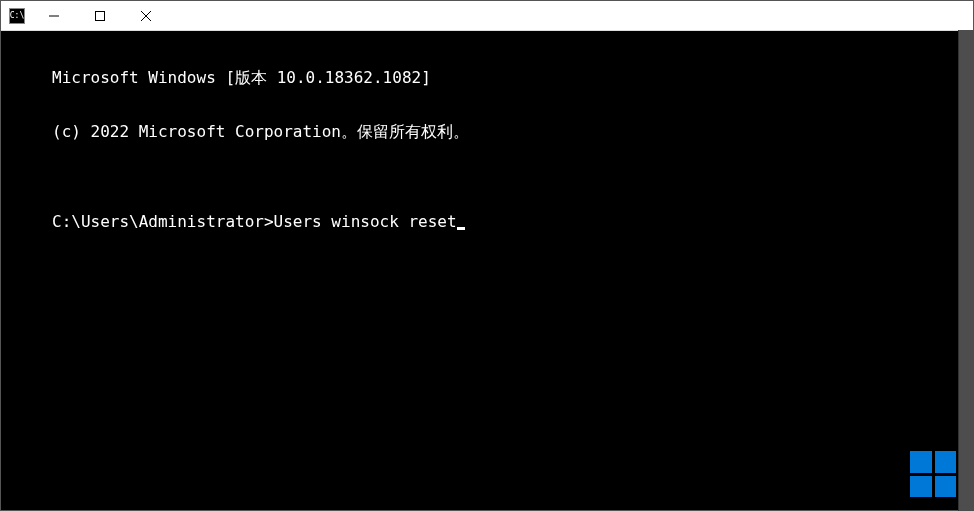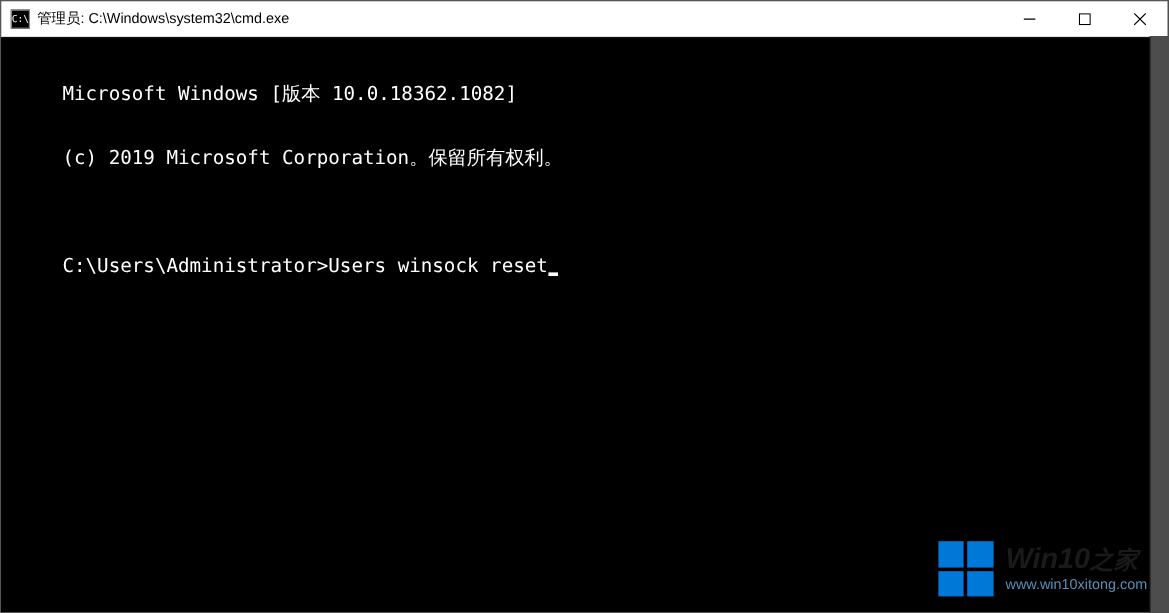--- a/index.html
+++ b/index.html
@@ -149,21 +149,20 @@
       color: #5a8fb8;
       margin-top: 2px;
     }
   </style>
 </head>
 <body>
 
 <div class="window">
   <div class="titlebar">
     <div class="titlebar-icon">C:\</div>
-    <div class="titlebar-text">管理员: C:\Windows\system32\cmd.exe</div>
     <div class="window-controls">
       <div class="window-control">
         <svg viewBox="0 0 10 10">
             <line x1="0" y1="5" x2="10" y2="5" stroke="currentColor" stroke-width="1"></line>
           </svg>
       </div>
       <div class="window-control">
         <svg viewBox="0 0 10 10">
             <rect x="0.5" y="0.5" width="9" height="9" fill="none" stroke="currentColor" stroke-width="1"></rect>
           </svg>
@@ -172,36 +171,30 @@
         <svg viewBox="0 0 10 10">
             <line x1="0" y1="0" x2="10" y2="10" stroke="currentColor" stroke-width="1"></line>
             <line x1="10" y1="0" x2="0" y2="10" stroke="currentColor" stroke-width="1"></line>
           </svg>
       </div>
     </div>
   </div>
 
   <div class="terminal">
     <span class="terminal-line">Microsoft Windows [版本 10.0.18362.1082]</span>
-    <span class="terminal-line">(c) 2019 Microsoft Corporation。保留所有权利。</span>
+    <span class="terminal-line">(c) 2022 Microsoft Corporation。保留所有权利。</span>
     <span class="terminal-line"></span>
     <span class="terminal-line"><span>C:\Users\Administrator&gt;</span><span>Users winsock reset</span><span class="cursor"></span></span>
   </div>
 
   <div class="scrollbar">
     <div class="scrollbar-thumb"></div>
   </div>
 </div>
 
 <div class="watermark">
   <div class="watermark-logo">
     <div></div>
       <div></div>
       <div></div>
       <div></div>
   </div>
-  <div class="watermark-text">
-    <div class="watermark-title">
-      <span>Win10</span><span class="zhijia">之家</span>
-    </div>
-    <div class="watermark-url">www.win10xitong.com</div>
-  </div>
 </div>
 
 </body></html>

